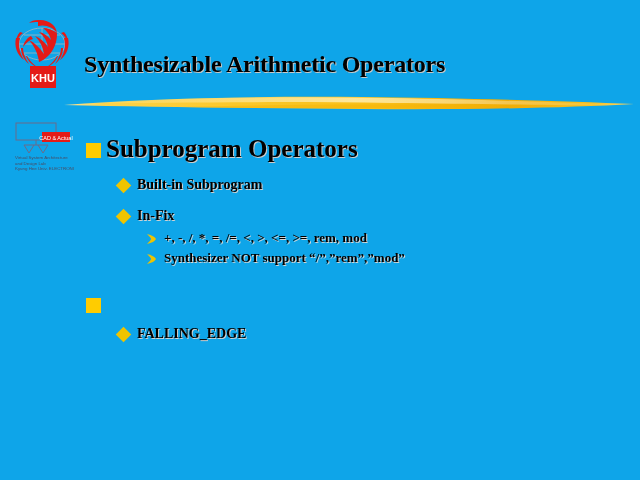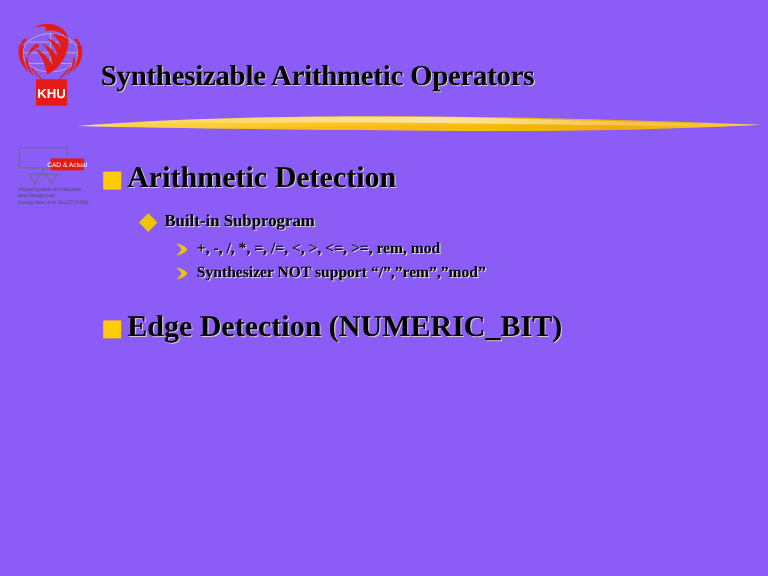--- a/index.html
+++ b/index.html
@@ -4,21 +4,21 @@
 <style>
   html, body {
     margin: 0;
     padding: 0;
     background: #ffffff;
   }
   #slide {
     position: relative;
     width: 640px;
     height: 480px;
-    background: #8b5cf6;
+    background: #0ea5e9;
     overflow: hidden;
     font-family: "Liberation Serif", "DejaVu Serif", serif;
   }
 
   
   #khu-logo {
     position: absolute;
     left: 8px;
     top: 18px;
     width: 68px;
@@ -217,28 +217,32 @@
       <path d="M20 11 C110 6, 220 4, 330 6 C430 8, 520 11, 566 13
                C520 14, 430 12, 330 11 C220 9, 110 11, 20 11 Z" fill="url(#bg2)"></path>
       <path d="M120 15 C220 12, 360 12, 470 14 C360 16, 220 17, 120 15 Z" fill="#f5b400" opacity="0.45"></path>
     </svg>
   </div>
 
   <div id="body-content">
 
     <div class="lvl1">
       <span class="bullet-sq"></span>
-      <span class="txt">Arithmetic Detection</span>
+      <span class="txt">Subprogram Operators</span>
     </div>
 
     <div class="lvl2">
       <span class="bullet-dia"></span>
       <span class="txt">Built-in Subprogram</span>
     </div>
 
+    <div class="lvl2">
+      <span class="bullet-dia"></span>
+      <span class="txt">In-Fix</span>
+    </div>
 
     <div class="lvl3">
       <span class="bullet-arrow">
         <svg viewBox="0 0 11 12" xmlns="http://www.w3.org/2000/svg">
           <path d="M1 1 C6 2, 9 4, 10 6 C9 8, 6 10, 1 11 C4 8, 5 7, 5 6 C5 5, 4 4, 1 1 Z" fill="#eec400"></path>
         </svg>
       </span>
       <span class="txt">+, -, /, *, =, /=, &lt;, &gt;, &lt;=, &gt;=, rem, mod</span>
     </div>
 
@@ -250,19 +254,22 @@
       </span>
       <span class="txt">Synthesizer NOT support  “/”,”rem”,”mod”</span>
     </div>
 
 
 
     <div class="gap-section"></div>
 
     <div class="lvl1">
       <span class="bullet-sq"></span>
-      <span class="txt">Edge Detection (NUMERIC_BIT)</span>
-    </div>
-
-
+    </div>
+
+
+    <div class="lvl2">
+      <span class="bullet-dia"></span>
+      <span class="txt">FALLING_EDGE</span>
+    </div>
 
   </div>
 </div>
 
 </body></html>

